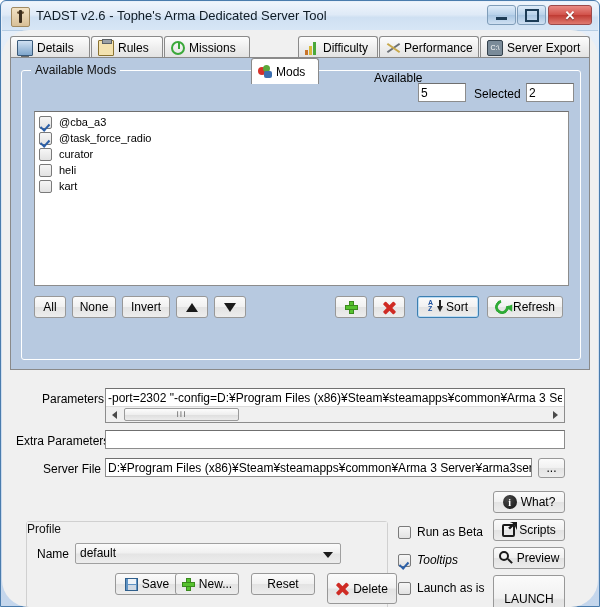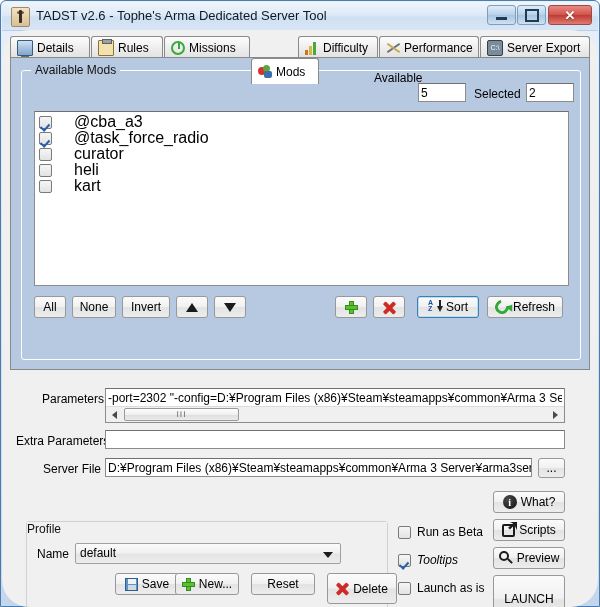--- a/index.html
+++ b/index.html
@@ -152,21 +152,21 @@
   }
 
   
   #modlist {
     position:absolute; left:12px; top:40px; width:535px; height:175px;
     box-sizing:border-box;
     border:1px solid #8c8c8c; border-top-color:#707070;
     background:#fff; overflow:hidden;
     padding:2px 0 0 2px;
   }
-  .moditem { height:16px; display:flex; align-items:center; gap:22px; padding-left:2px; font-size:16px;}
+  .moditem { height:16px; display:flex; align-items:center; gap:7px; padding-left:2px; font-size:11px;}
   .cbx {
     width:13px; height:13px; box-sizing:border-box; position:relative;
     border:1px solid #7a7a7a;
     background: linear-gradient(180deg,#f6f6f6,#e2e2e2);
     border-radius:2px; flex:0 0 13px;
   }
   .cbx.checked::after {
     content:""; position:absolute; left:2px; top:5px;
     width:4px; height:7px; border:solid #2b5fa8; border-width:0 2px 2px 0;
     transform:rotate(42deg); transform-origin:center;

